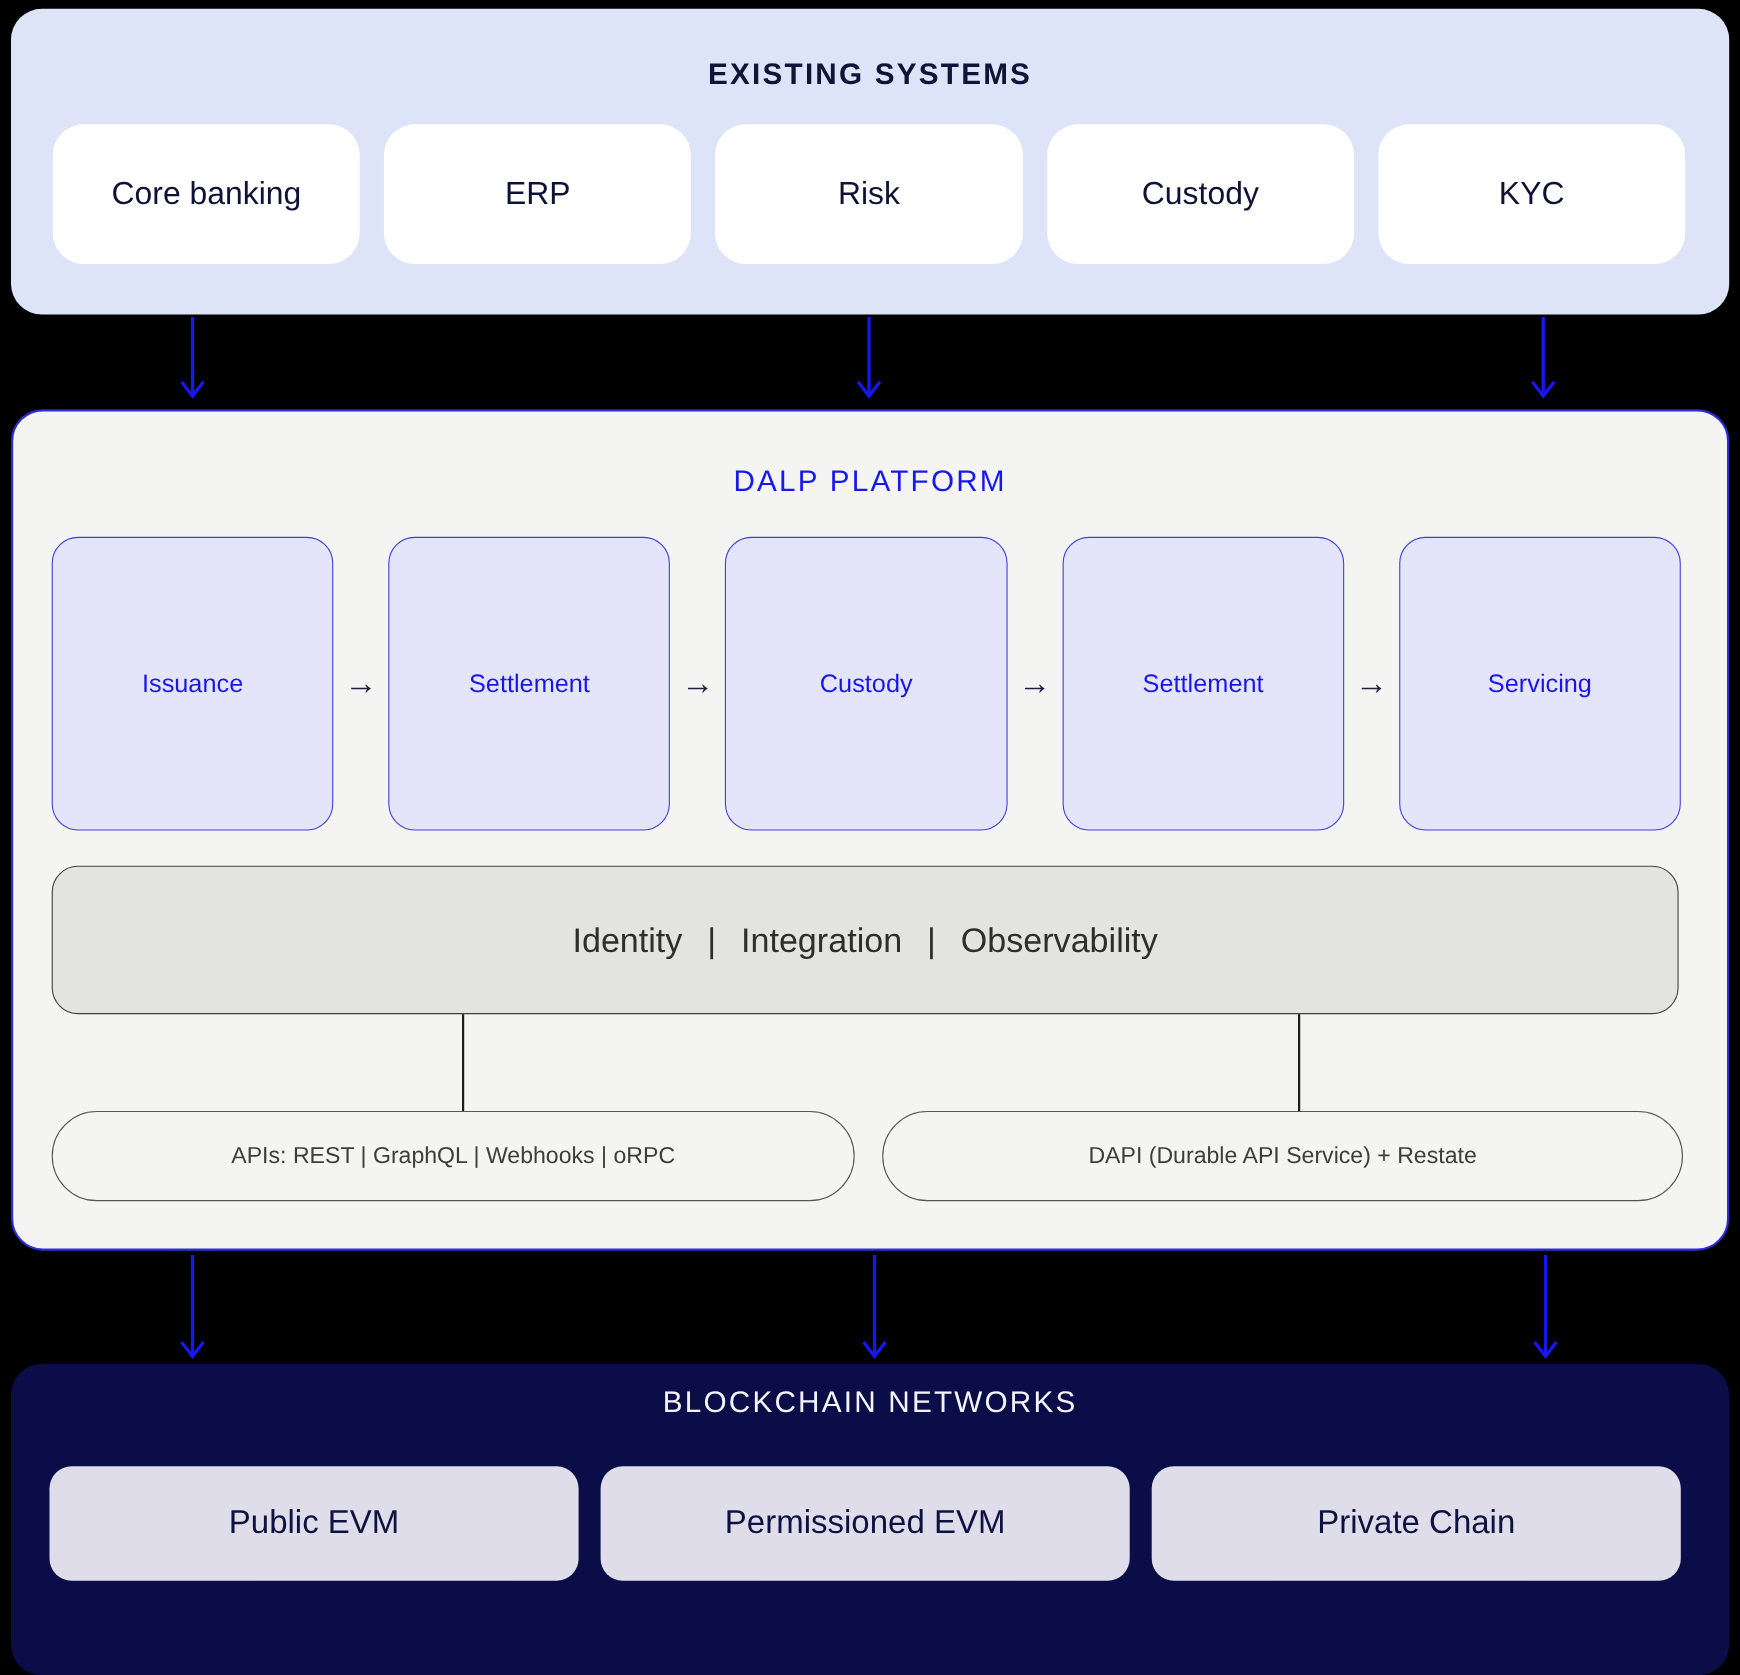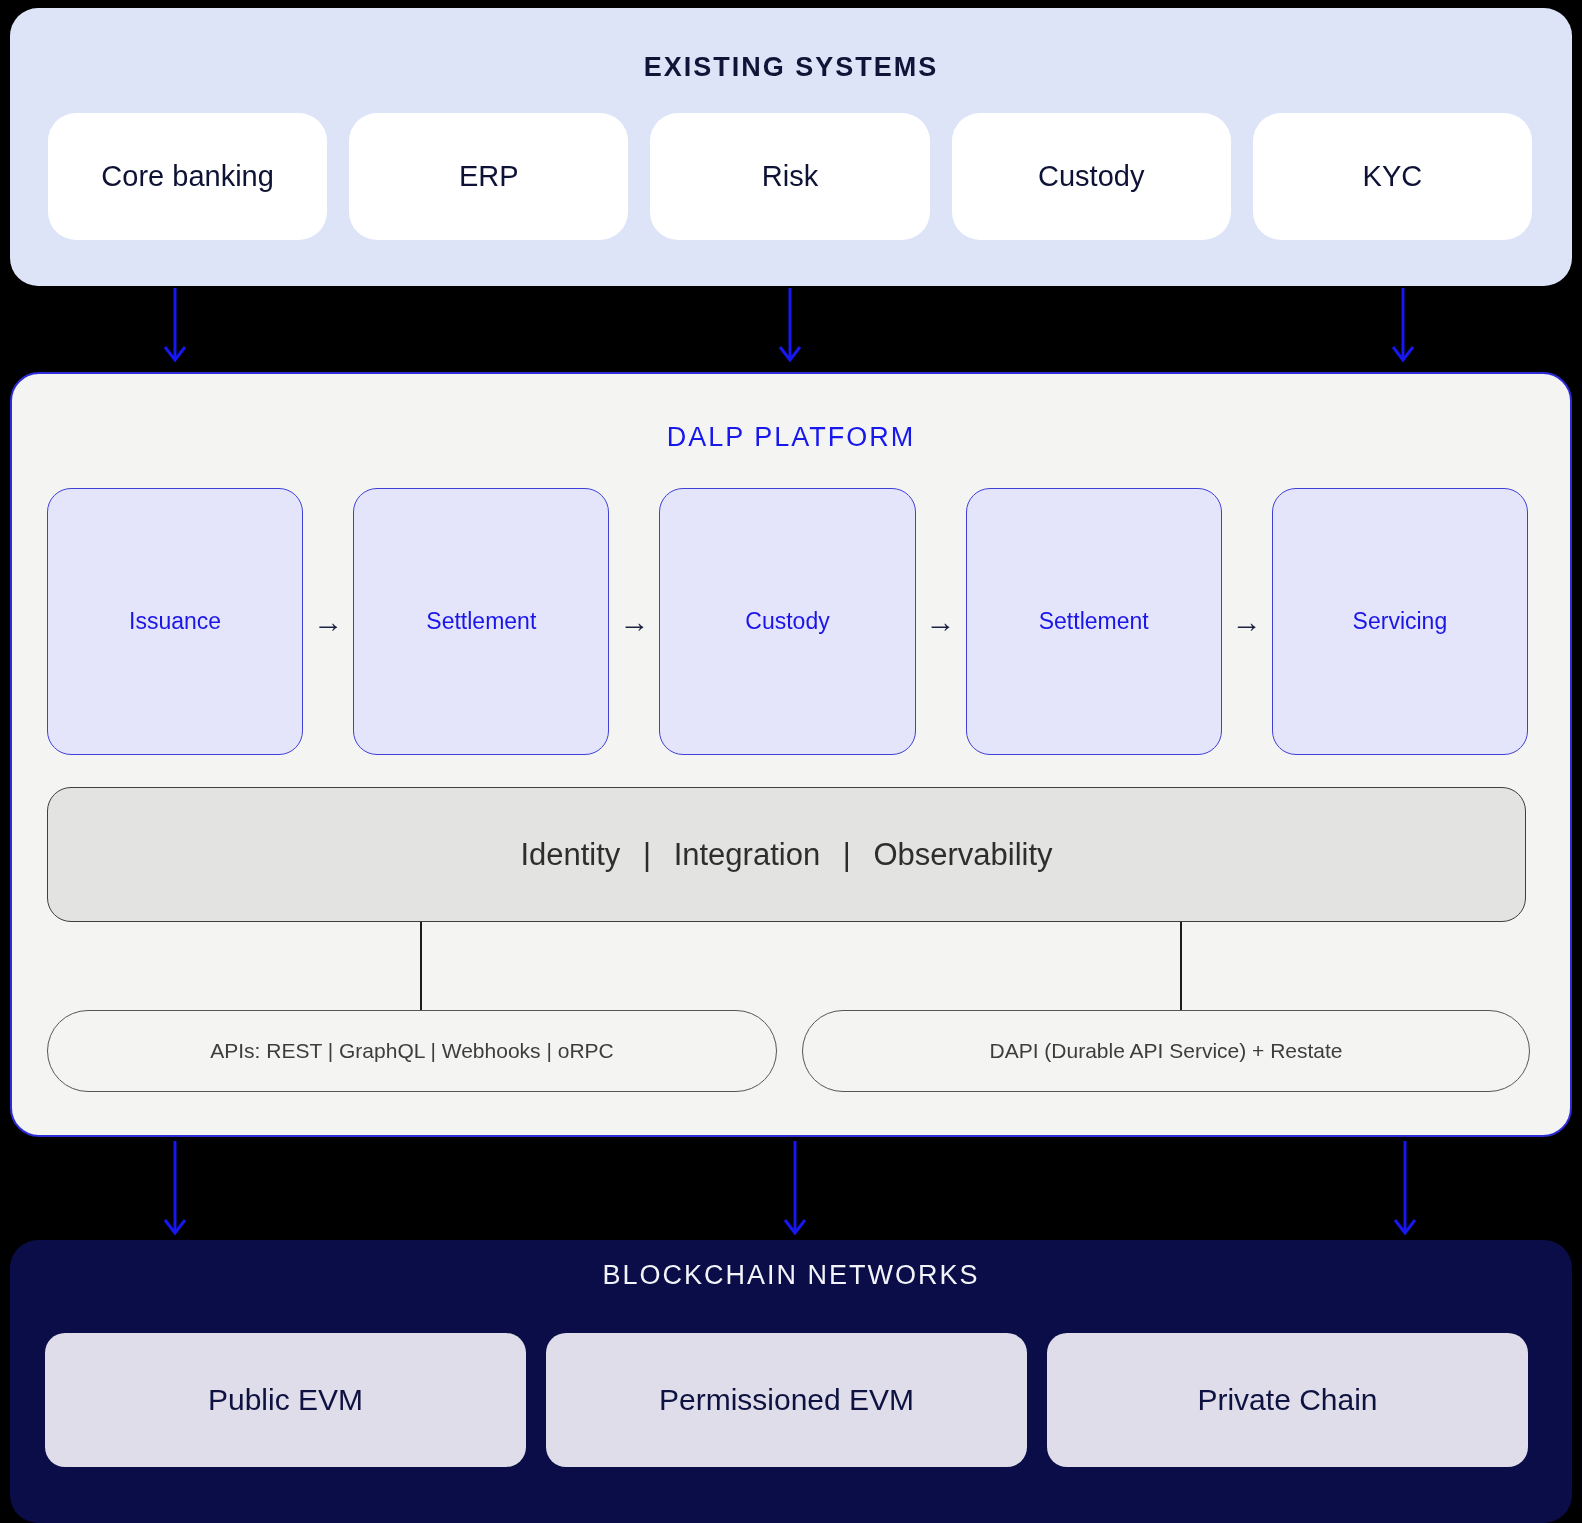--- a/index.html
+++ b/index.html
@@ -86,21 +86,21 @@
   .pill.p-left{left:35px;width:730px;}
   .pill.p-right{left:790px;width:728px;}
 
   
   .sec-chains{
     position:absolute;left:10px;top:1240px;width:1562px;height:283px;
     background:var(--deep-navy,#0a0d47);border-radius:28px;
   }
   .sec-chains .sec-title{padding-top:20px;color:#f3f4fa;letter-spacing:2px;font-weight:500;}
   .row-chains{
-    position:absolute;left:35px;right:44px;top:93px;height:134px;
+    position:absolute;left:35px;right:44px;top:93px;height:104px;
     display:flex;gap:20px;border-radius:14px;
   }
   .chain-box{
     flex:1;background:var(--bottom-box-bg,#dfdde9);border-radius:20px;
     display:flex;align-items:center;justify-content:center;
     font-size:30px;color:#0e1240;font-weight:500;
   }
 </style>
 </head>
 <body>

